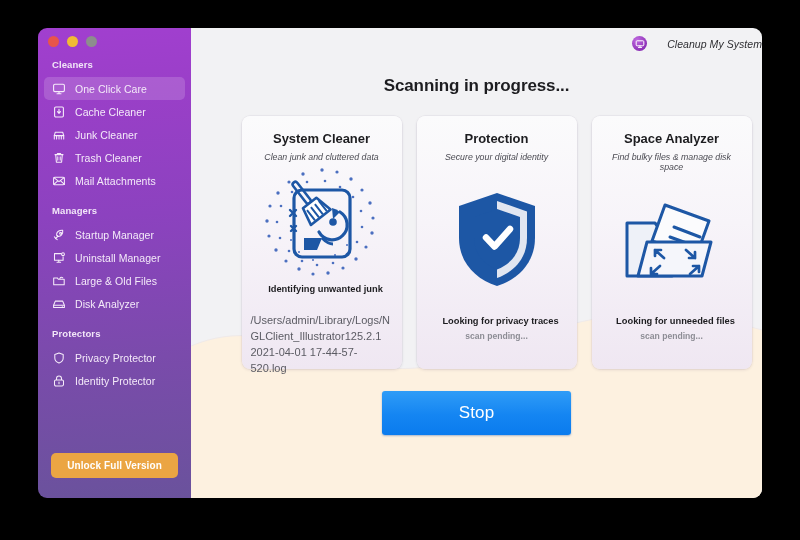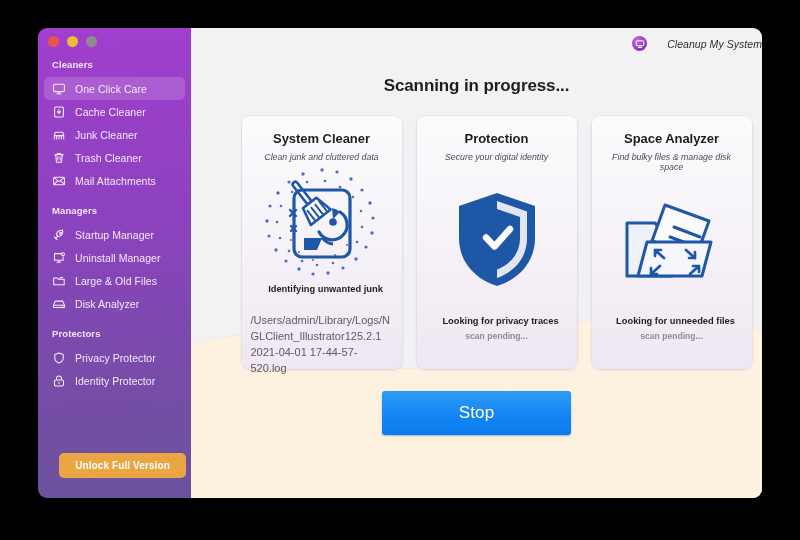--- a/index.html
+++ b/index.html
@@ -35,21 +35,21 @@
   .nav-item{
     display:flex; align-items:center; gap:9px;
     height:23px; margin:0 6px; padding-left:8px;
     border-radius:5px; font-size:10.5px; color:#f4eaf9;
     letter-spacing:.05px;
   }
   .nav-item.active{ background:rgba(255,255,255,.16); }
   .nav-ico{ width:14px; height:14px; flex:0 0 14px; display:block; }
   .nav-ico svg{ display:block; width:14px; height:14px; }
 
-  #unlock-wrap{ position:absolute; left:8px; bottom:20px; width:100%; display:flex; justify-content:center;border-radius:12px; }
+  #unlock-wrap{ position:absolute; left:0; bottom:20px; width:100%; display:flex; justify-content:center;border-radius:12px; }
   #unlock{
     background:#eba543; color:#fff; font-size:10px; font-weight:bold;
     border:none; border-radius:5px; padding:7px 16px; letter-spacing:.1px;
     cursor:pointer;
   }
 
   
   #main{
     flex:1; position:relative; overflow:hidden;
     background:#f2f2f4;

